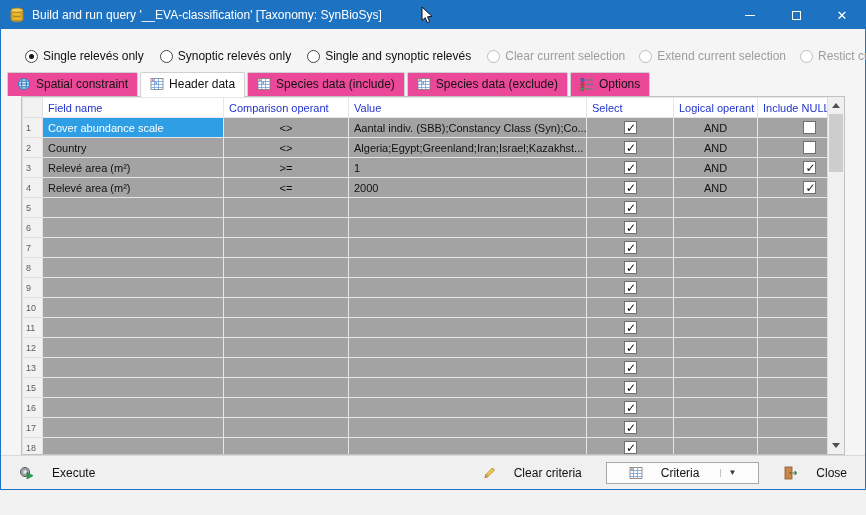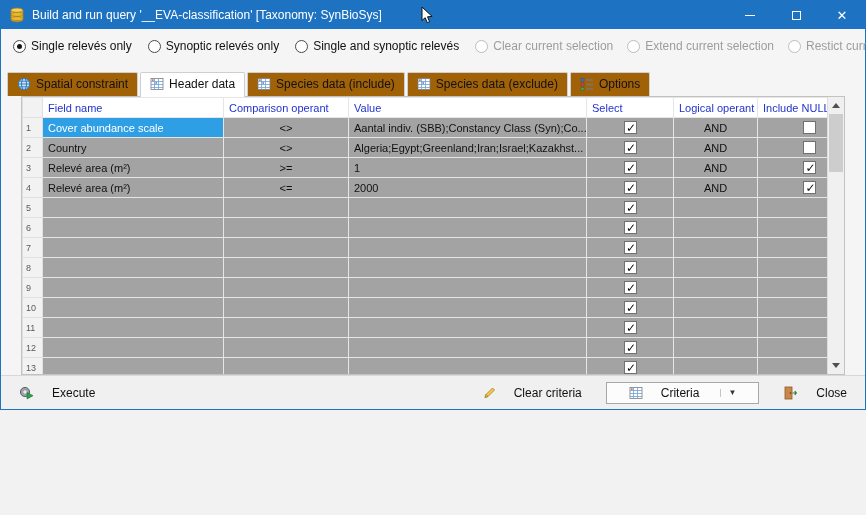--- a/index.html
+++ b/index.html
@@ -1,45 +1,45 @@
 <!DOCTYPE html>
 <html style="--titlebar: #1d72c2; --header-text: #2133cc; --selected-cell: #2f9fe5;"><head>
 <meta charset="utf-8">
 <style>
   *{box-sizing:border-box;margin:0;padding:0}
   html,body{width:866px;height:515px;overflow:hidden}
   body{font-family:"Liberation Sans","DejaVu Sans",sans-serif;font-size:12px;background:#f2f2f2;color:#111}
-  .window{width:866px;height:410px;display:flex;flex-direction:column;background:#f5f5f6;border:1px solid var(--titlebar,#1d72c2)}
+  .window{width:866px;height:490px;display:flex;flex-direction:column;background:#f5f5f6;border:1px solid var(--titlebar,#1d72c2)}
 
   
   .titlebar{flex:0 0 28px;background:var(--titlebar,#1d72c2);color:#fff;display:flex;align-items:center;padding-left:8px;position:relative}
   .app-icon{display:flex;align-items:center}
   .title-text{margin-left:7px;font-size:12px;white-space:nowrap}
   .win-controls{margin-left:auto;display:flex;height:100%}
   .win-btn{width:46px;height:100%;display:flex;align-items:center;justify-content:center;cursor:default}
   .glyph-min{width:10px;height:1px;background:#fff}
   .glyph-max{width:9px;height:9px;border:1px solid #fff}
   .glyph-close{font-size:13px;line-height:1;color:#fff}
   .cursor{position:absolute;left:420px;top:5px;z-index:50}
 
   
-  .mode-row{flex:0 0 34px;display:flex;align-items:center;padding:0 12px;background:#f5f5f6}
+  .mode-row{flex:0 0 34px;display:flex;align-items:flex-end;padding:0 24px;background:#f5f5f6}
   .mode-left,.mode-right{display:flex;align-items:center}
   .mode-right{margin-left:auto}
   .radio-item{display:flex;align-items:center;margin-right:16px;white-space:nowrap}
   .mode-right .radio-item{margin-right:14px;color:#9d9d9d}
   .mode-right .radio-item:last-child{margin-right:0}
   .radio-circle{width:13px;height:13px;border:1px solid #4a4a4a;border-radius:50%;background:#fff;position:relative;flex:0 0 13px}
   .radio-circle.checked::after{content:"";position:absolute;left:3px;top:3px;width:5px;height:5px;border-radius:50%;background:#161616}
   .radio-item.disabled .radio-circle{border-color:#bdbdbd}
   .radio-label{margin-left:5px}
 
   
   .tab-strip{flex:0 0 33px;display:flex;align-items:flex-end;padding-left:6px}
-  .tab{display:flex;align-items:center;gap:5px;padding:4px 9px 5px;border:1px solid #cfcfcf;border-bottom:none;background:#a16207;margin-right:2px;border-radius:2px 2px 0 0;white-space:nowrap;position:relative}
+  .tab{display:flex;align-items:center;gap:5px;padding:4px 9px 5px;border:1px solid #cfcfcf;border-bottom:none;background:#ec4899;margin-right:2px;border-radius:2px 2px 0 0;white-space:nowrap;position:relative}
   .tab.active{background:#fff;margin-bottom:-1px;padding-bottom:6px;z-index:3}
   .tab-icon{display:flex;align-items:center}
 
   
   .grid-area{flex:1;margin:0 20px;border:1px solid #c2c2c2;background:#a3a3a3;position:relative;overflow:hidden}
   table{border-collapse:collapse;table-layout:fixed;width:839px;font-size:11px}
   th,td{height:20px;border:1px solid #e6e6e6;padding:0 5px;font-weight:normal;white-space:nowrap;overflow:hidden;text-align:left}
   th{color:var(--header-text,#2133cc);background:#fff}
   .rownum{background:#f2f2f2;color:#5a5a5a;font-size:9px;padding:0 2px 0 3px;border-color:#e0e0e0}
   td.c-op,td.c-log{text-align:center}

